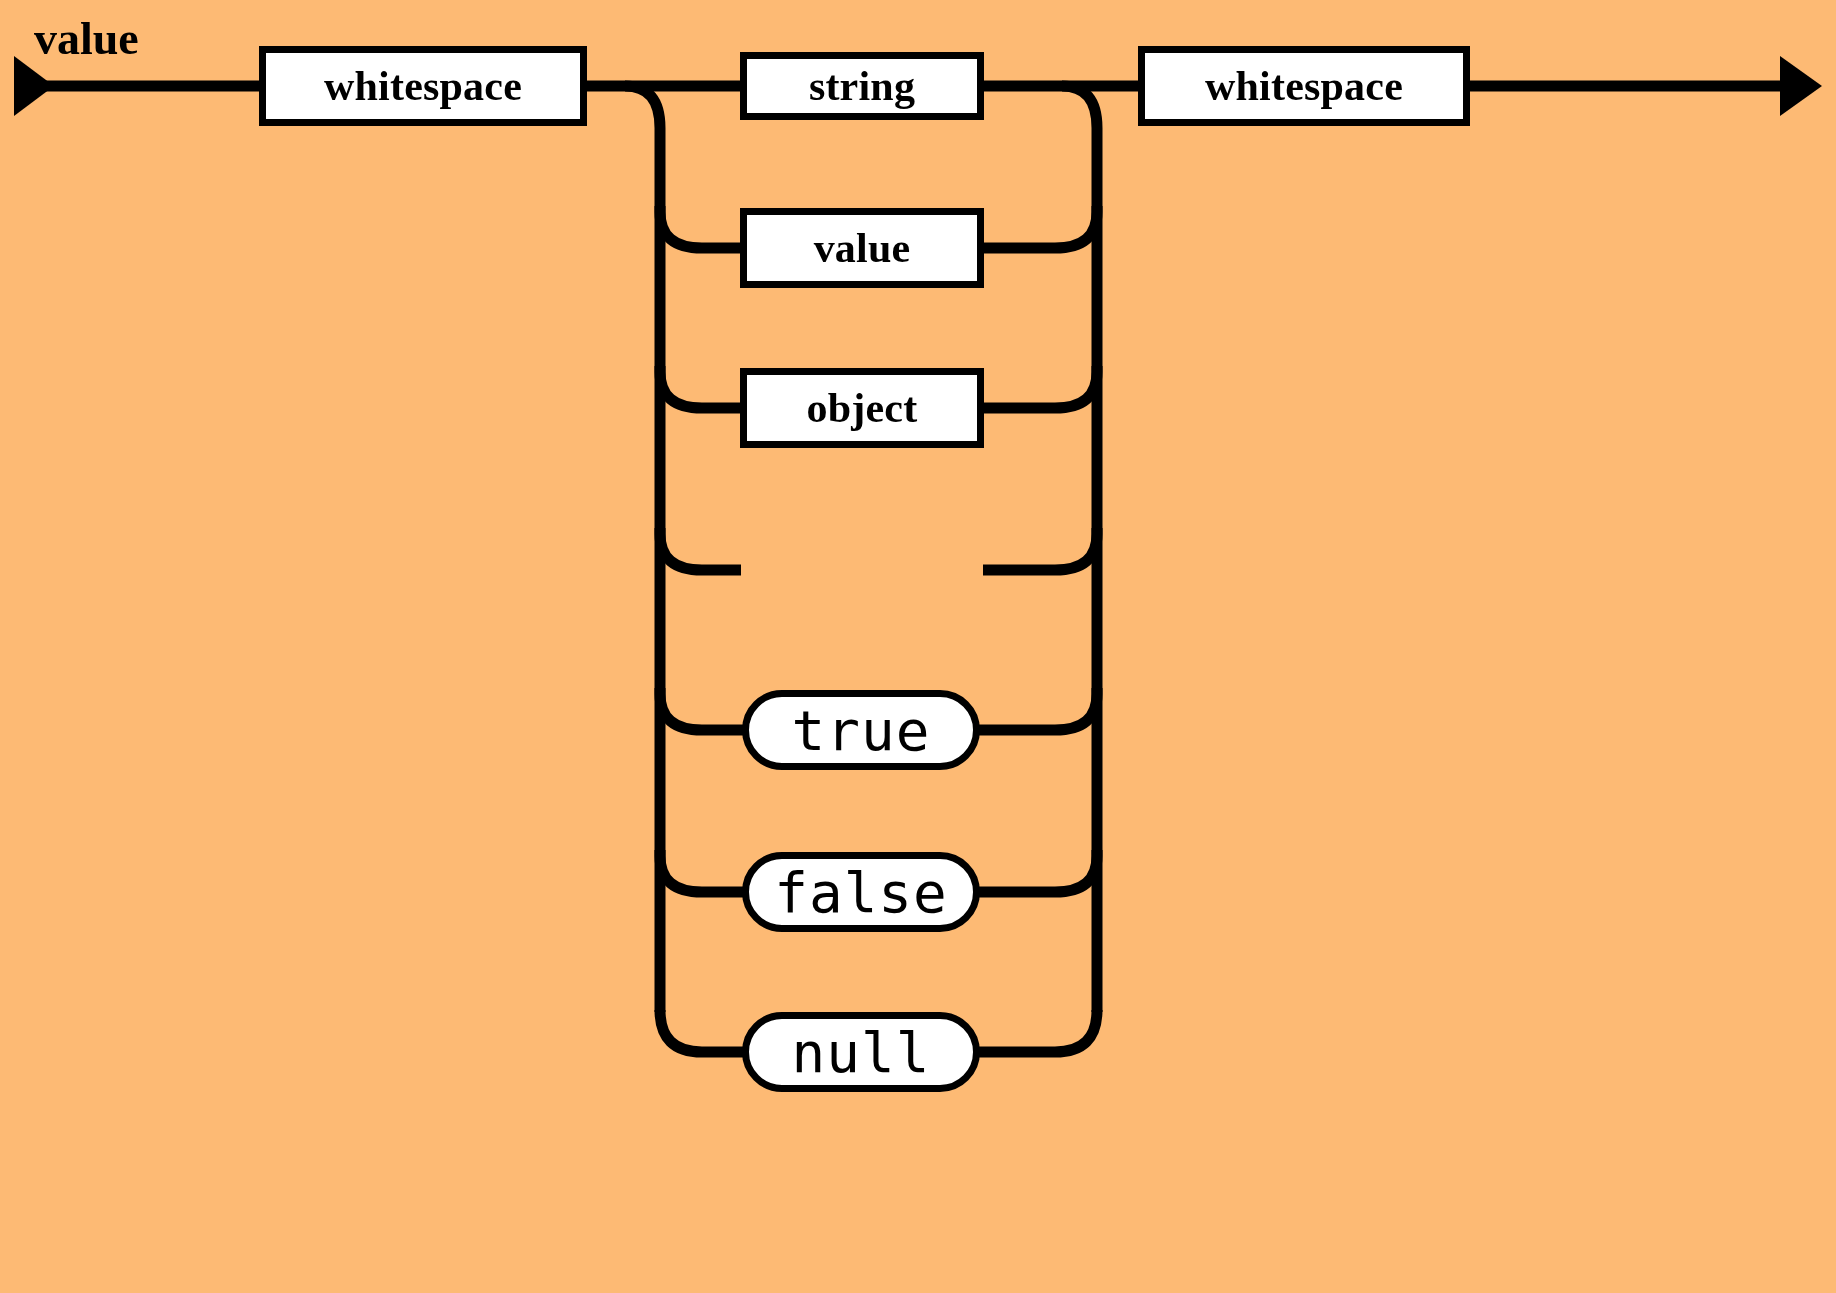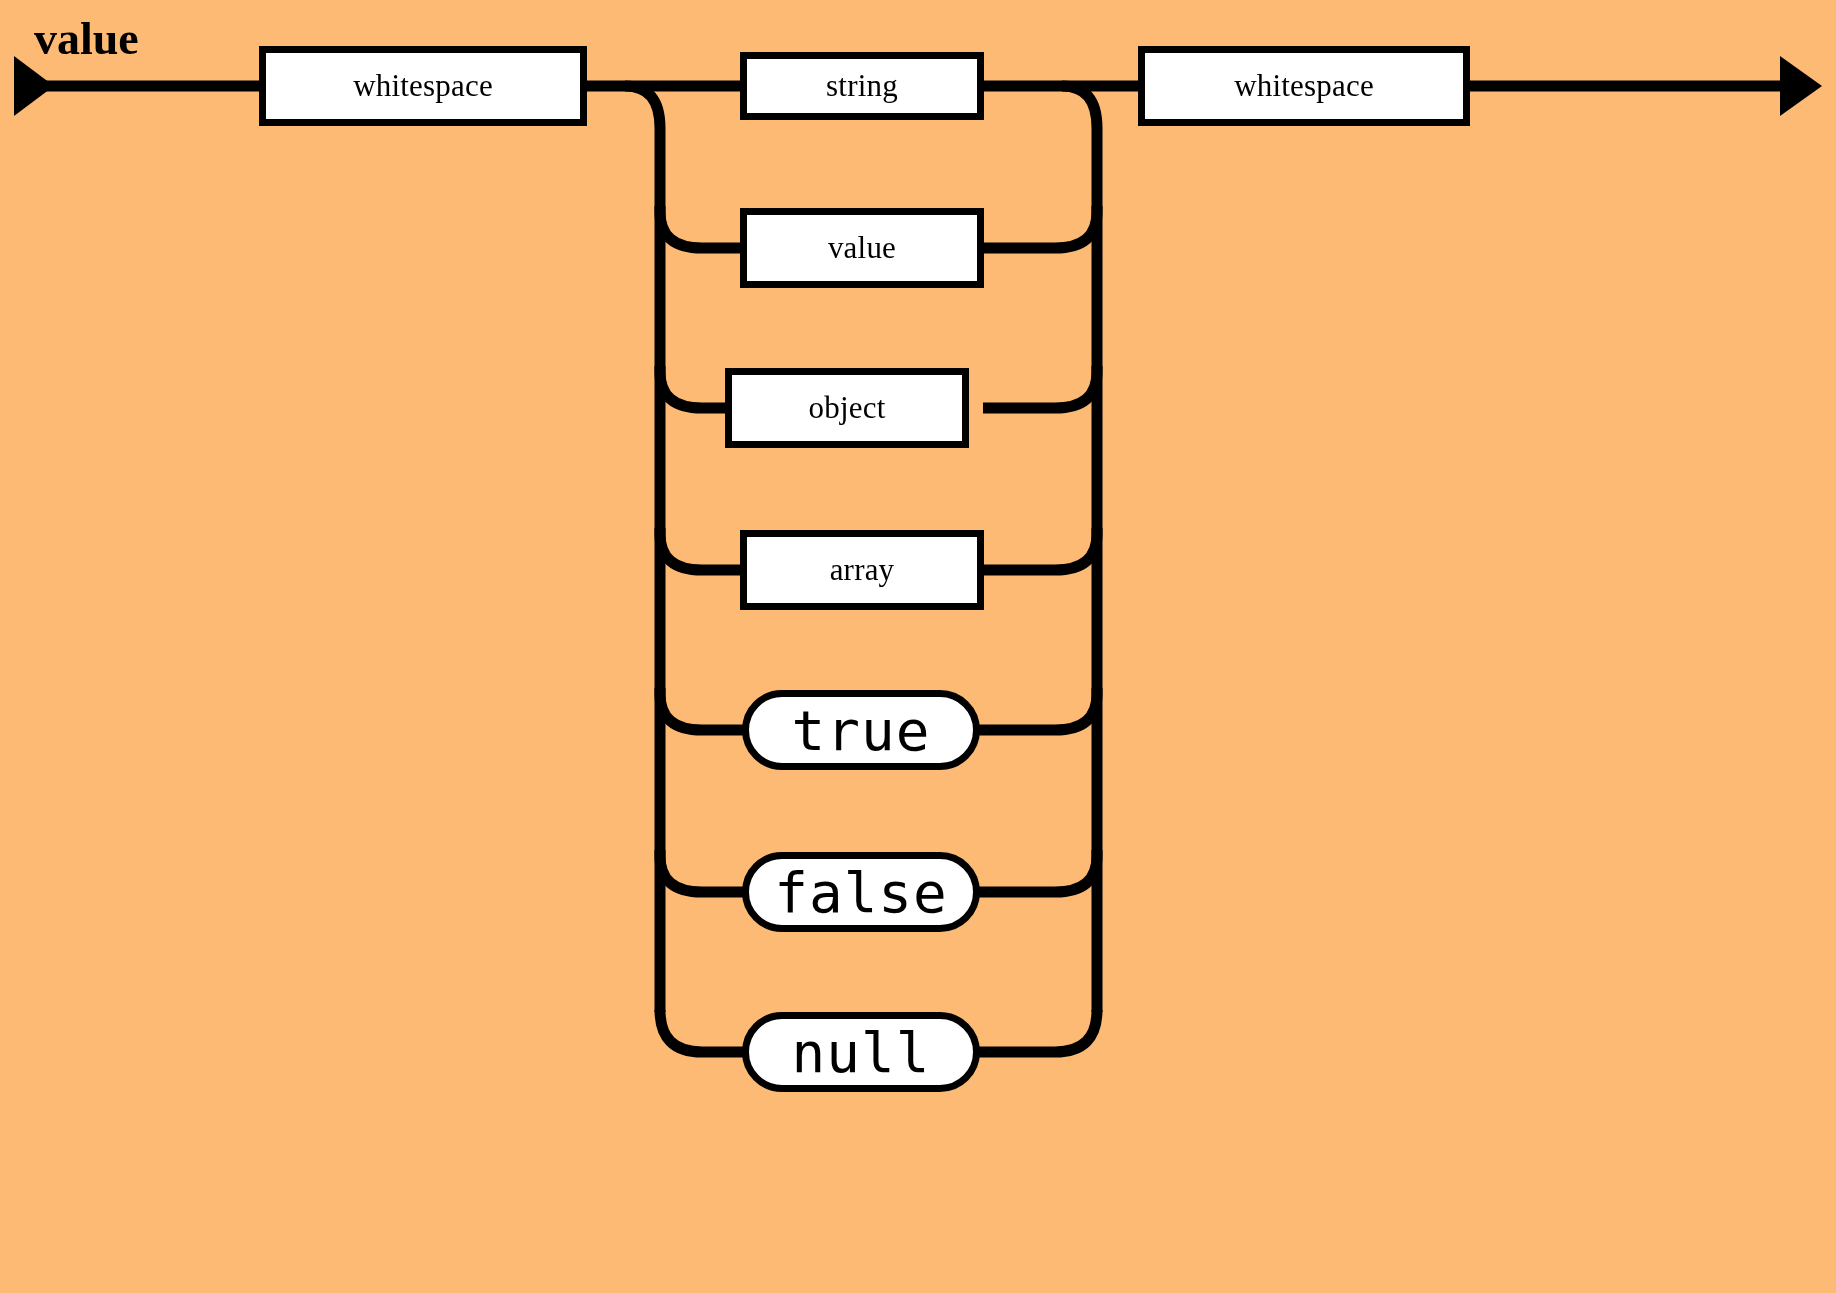--- a/index.html
+++ b/index.html
@@ -39,22 +39,22 @@
     background: #ffffff;
     border: 7px solid #000000;
     display: flex;
     align-items: center;
     justify-content: center;
     color: #000000;
   }
   .node.nonterminal {
     border-radius: 0;
     font-family: "Liberation Serif", serif;
-    font-weight: normal;
-    font-size: 31px;
+    font-weight: bold;
+    font-size: 42px;
     letter-spacing: 0.2px;
   }
   .node.terminal {
     border-radius: 999px;
     font-family: "DejaVu Sans Mono", monospace;
     font-weight: normal;
     font-size: 56px;
     letter-spacing: 1px;
   }
   .entry-label {
@@ -113,23 +113,22 @@
   </svg>
 
   <div class="entry-label" style="left:34px; top:12px;">value</div>
 
   <div class="node nonterminal" style="left:259px; top:46px; width:328px; height:80px;">whitespace</div>
 
   <div class="node nonterminal" style="left:740px; top:52px; width:244px; height:68px;">string</div>
 
   <div class="node nonterminal" style="left:740px; top:208px; width:244px; height:80px;">value</div>
 
-  <div class="node nonterminal" style="left:725px; top:368px; width:244px; height:80px;">object</div>
+  <div class="node nonterminal" style="left:740px; top:368px; width:244px; height:80px;">object</div>
 
-  <div class="node nonterminal" style="left:740px; top:530px; width:244px; height:80px;">array</div>
 
   <div class="node terminal" style="left:742px; top:690px; width:238px; height:80px;">true</div>
 
   <div class="node terminal" style="left:742px; top:1012px; width:238px; height:80px;">null</div>
 
   <div class="node terminal" style="left:742px; top:852px; width:238px; height:80px;">false</div>
 
   <div class="node nonterminal" style="left:1138px; top:46px; width:332px; height:80px;">whitespace</div>
 
 </div>

